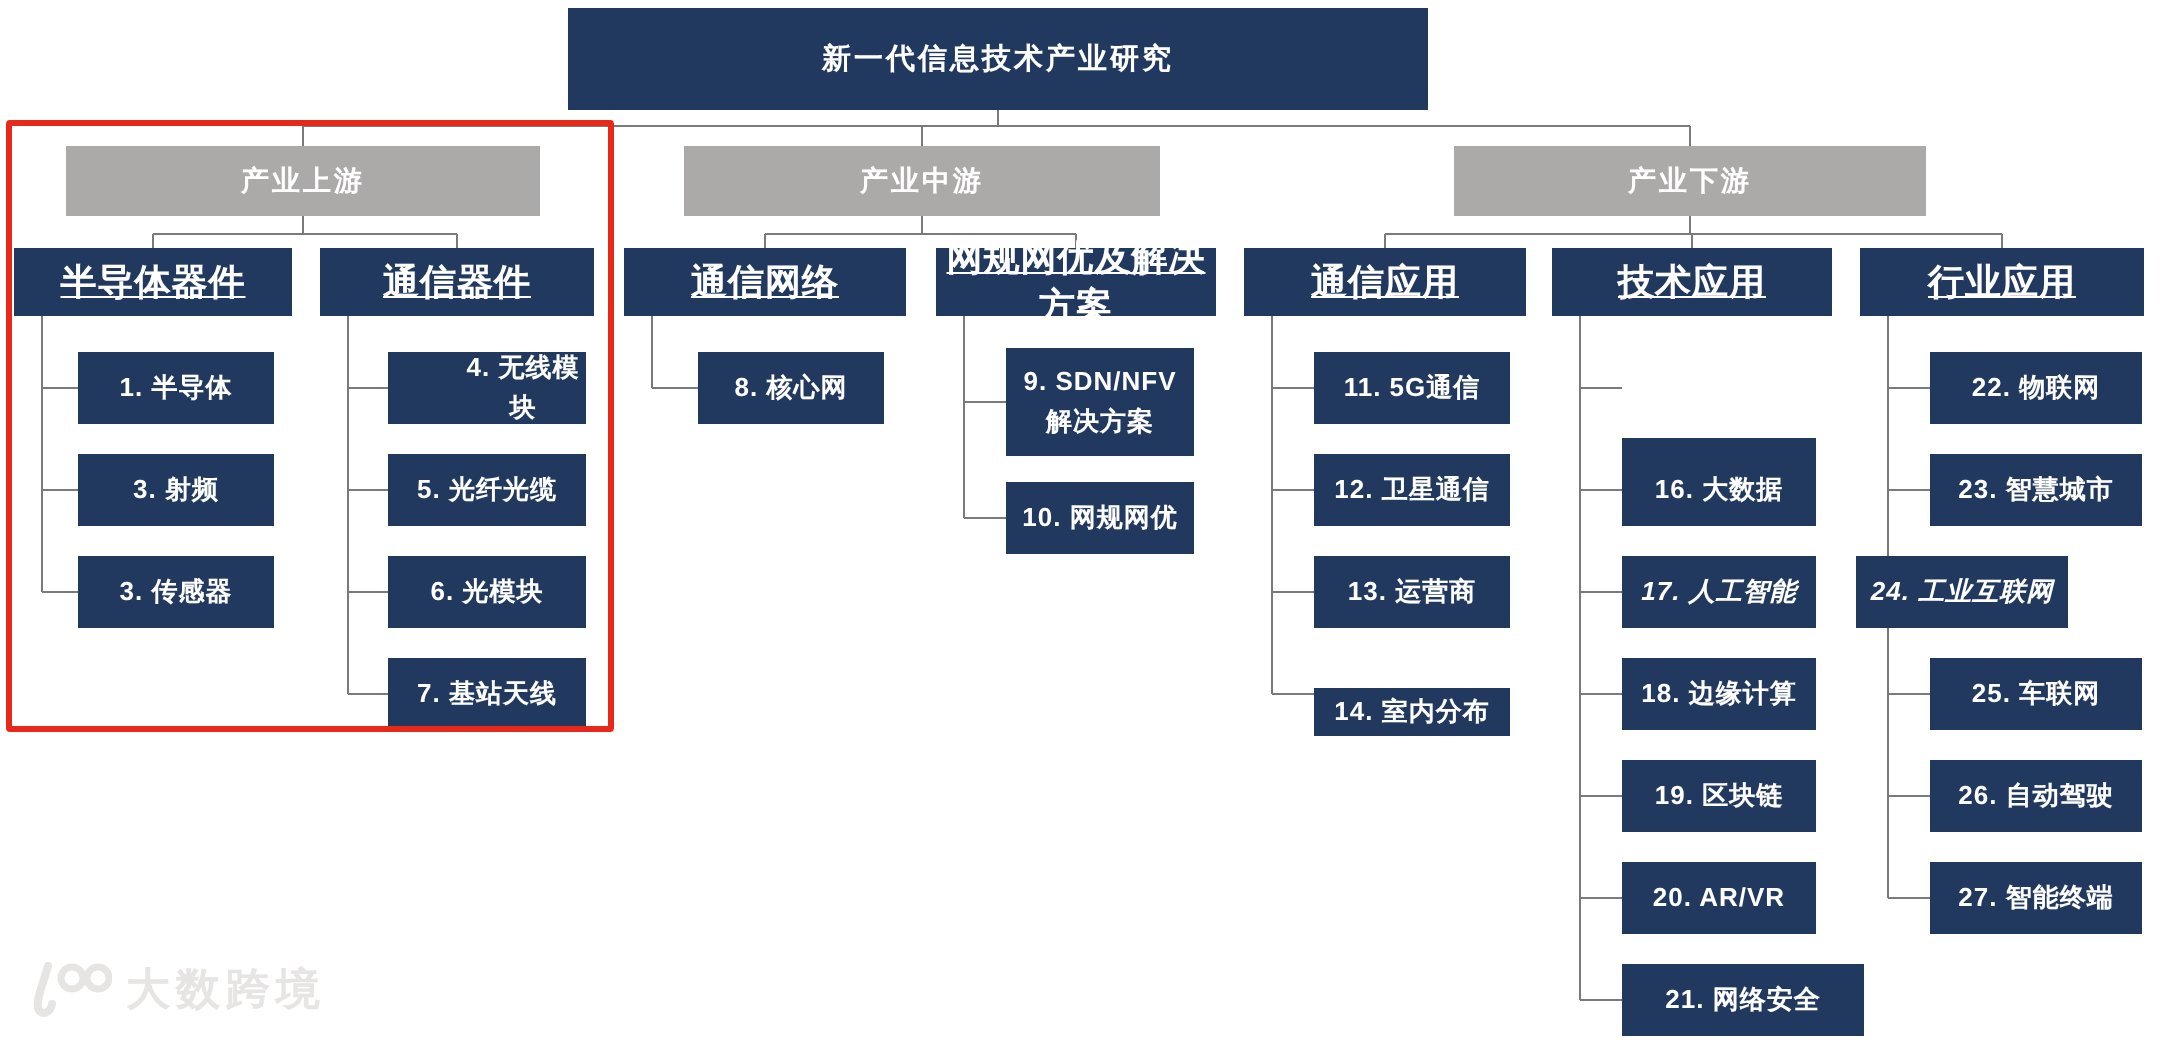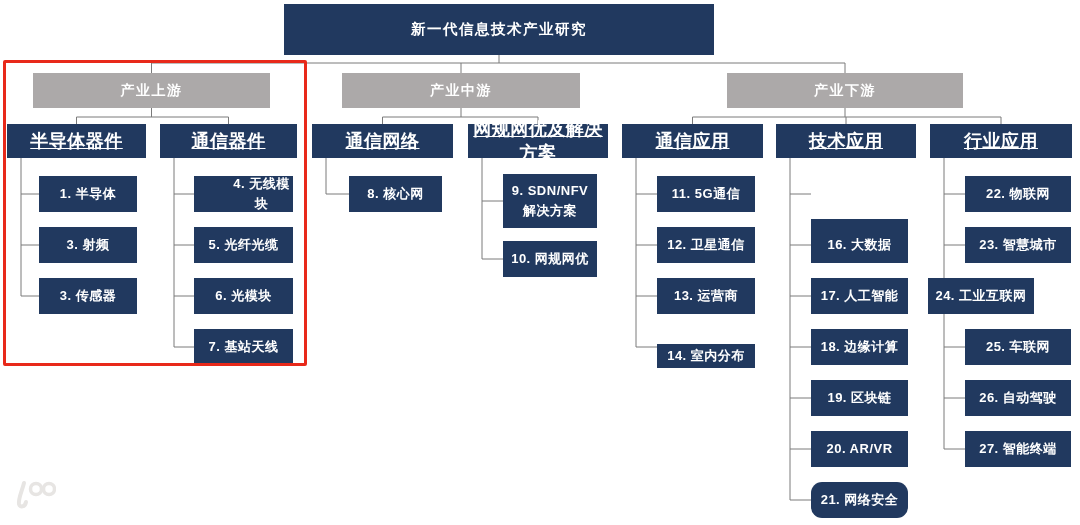--- a/index.html
+++ b/index.html
@@ -103,34 +103,35 @@
 解决方案</div>
       <div class="box navy leaf-box" style="left: 503px; top: 241px; width: 94px; height: 36px;">10. 网规网优</div>
       <div class="box navy group-box" style="left: 622px; top: 124px; width: 141px; height: 34px;">通信应用</div>
       <div class="box navy leaf-box" style="left: 657px; top: 176px; width: 98px; height: 36px;">11. 5G通信</div>
       <div class="box navy leaf-box" style="left: 657px; top: 227px; width: 98px; height: 36px;">12. 卫星通信</div>
       <div class="box navy leaf-box" style="left: 657px; top: 278px; width: 98px; height: 36px;">13. 运营商</div>
       <div class="box navy leaf-box" style="left: 657px; top: 344px; width: 98px; height: 24px;">14. 室内分布</div>
       <div class="box navy group-box" style="left: 776px; top: 124px; width: 140px; height: 34px;">技术应用</div>
       <div class="box navy leaf-box" style="left: 811px; top: 176px; width: 97px; height: 36px; margin-top: 43px;">15. 云计算</div>
       <div class="box navy leaf-box" style="left: 811px; top: 227px; width: 97px; height: 36px;">16. 大数据</div>
-      <div class="box navy leaf-box" style="left: 811px; top: 278px; width: 97px; height: 36px;">17. 人工智能</div>
+      <div class="box navy leaf-box" style="left: 811px; top: 278px; width: 97px; height: 36px; font-style: italic;">17. 人工智能</div>
       <div class="box navy leaf-box" style="left: 811px; top: 329px; width: 97px; height: 36px;">18. 边缘计算</div>
       <div class="box navy leaf-box" style="left: 811px; top: 380px; width: 97px; height: 36px;">19. 区块链</div>
       <div class="box navy leaf-box" style="left: 811px; top: 431px; width: 97px; height: 36px;">20. AR/VR</div>
-      <div class="box navy leaf-box" style="left: 811px; top: 482px; width: 97px; height: 36px; border-radius: 11px;">21. 网络安全</div>
+      <div class="box navy leaf-box" style="left: 811px; top: 482px; width: 121px; height: 36px;">21. 网络安全</div>
       <div class="box navy group-box" style="left: 930px; top: 124px; width: 142px; height: 34px;">行业应用</div>
       <div class="box navy leaf-box" style="left: 965px; top: 176px; width: 106px; height: 36px;">22. 物联网</div>
       <div class="box navy leaf-box" style="left: 965px; top: 227px; width: 106px; height: 36px;">23. 智慧城市</div>
-      <div class="box navy leaf-box" style="left: 928px; top: 278px; width: 106px; height: 36px;">24. 工业互联网</div>
+      <div class="box navy leaf-box" style="left: 928px; top: 278px; width: 106px; height: 36px; font-style: italic;">24. 工业互联网</div>
       <div class="box navy leaf-box" style="left: 965px; top: 329px; width: 106px; height: 36px;">25. 车联网</div>
       <div class="box navy leaf-box" style="left: 965px; top: 380px; width: 106px; height: 36px;">26. 自动驾驶</div>
       <div class="box navy leaf-box" style="left: 965px; top: 431px; width: 106px; height: 36px;">27. 智能终端</div>
     </div>
   <div class="highlight"></div>
   <div class="watermark">
     <svg width="46" height="32" viewBox="0 0 46 32">
       <path d="M14 4 C12 12 8 20 9 25 C10 29 15 28 16 23" fill="none" stroke="currentColor" stroke-width="4" stroke-linecap="round"></path>
       <circle cx="26" cy="10" r="5.5" fill="none" stroke="currentColor" stroke-width="3.5"></circle>
       <circle cx="39" cy="10" r="5.5" fill="none" stroke="currentColor" stroke-width="3.5"></circle>
     </svg>
+    <span>大数跨境</span>
   </div>
 </div>
 
 </body></html>

